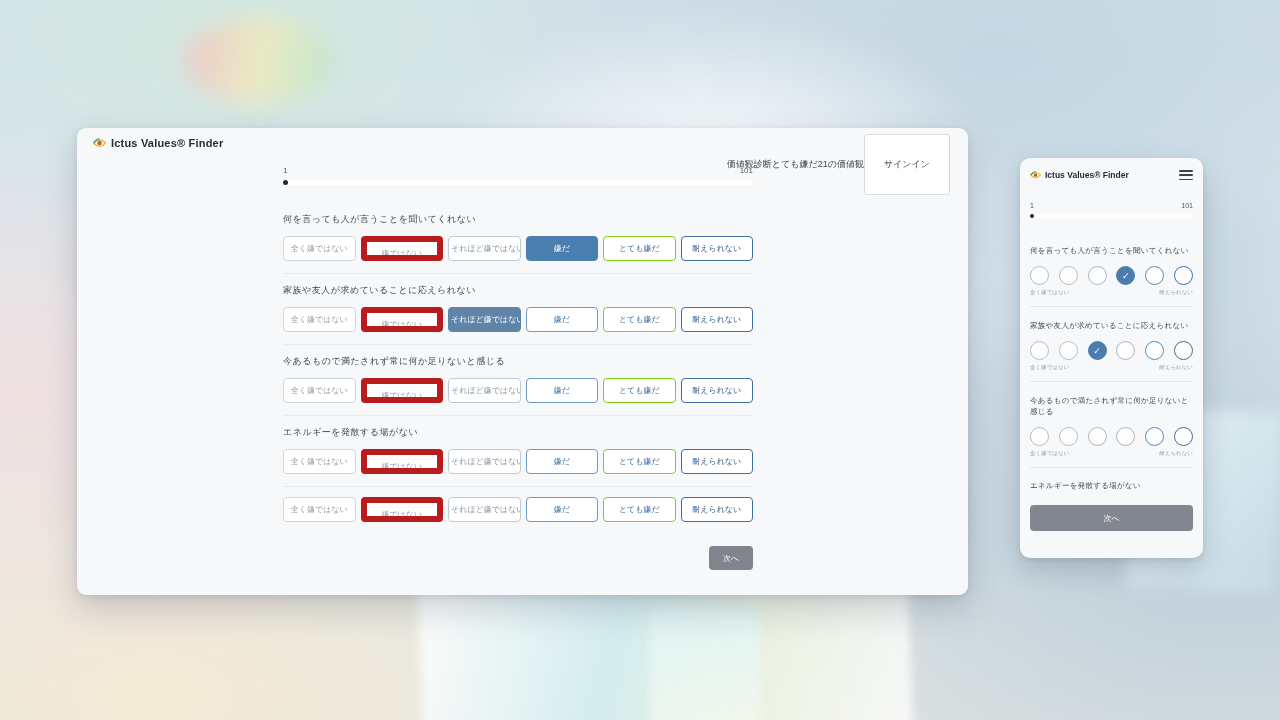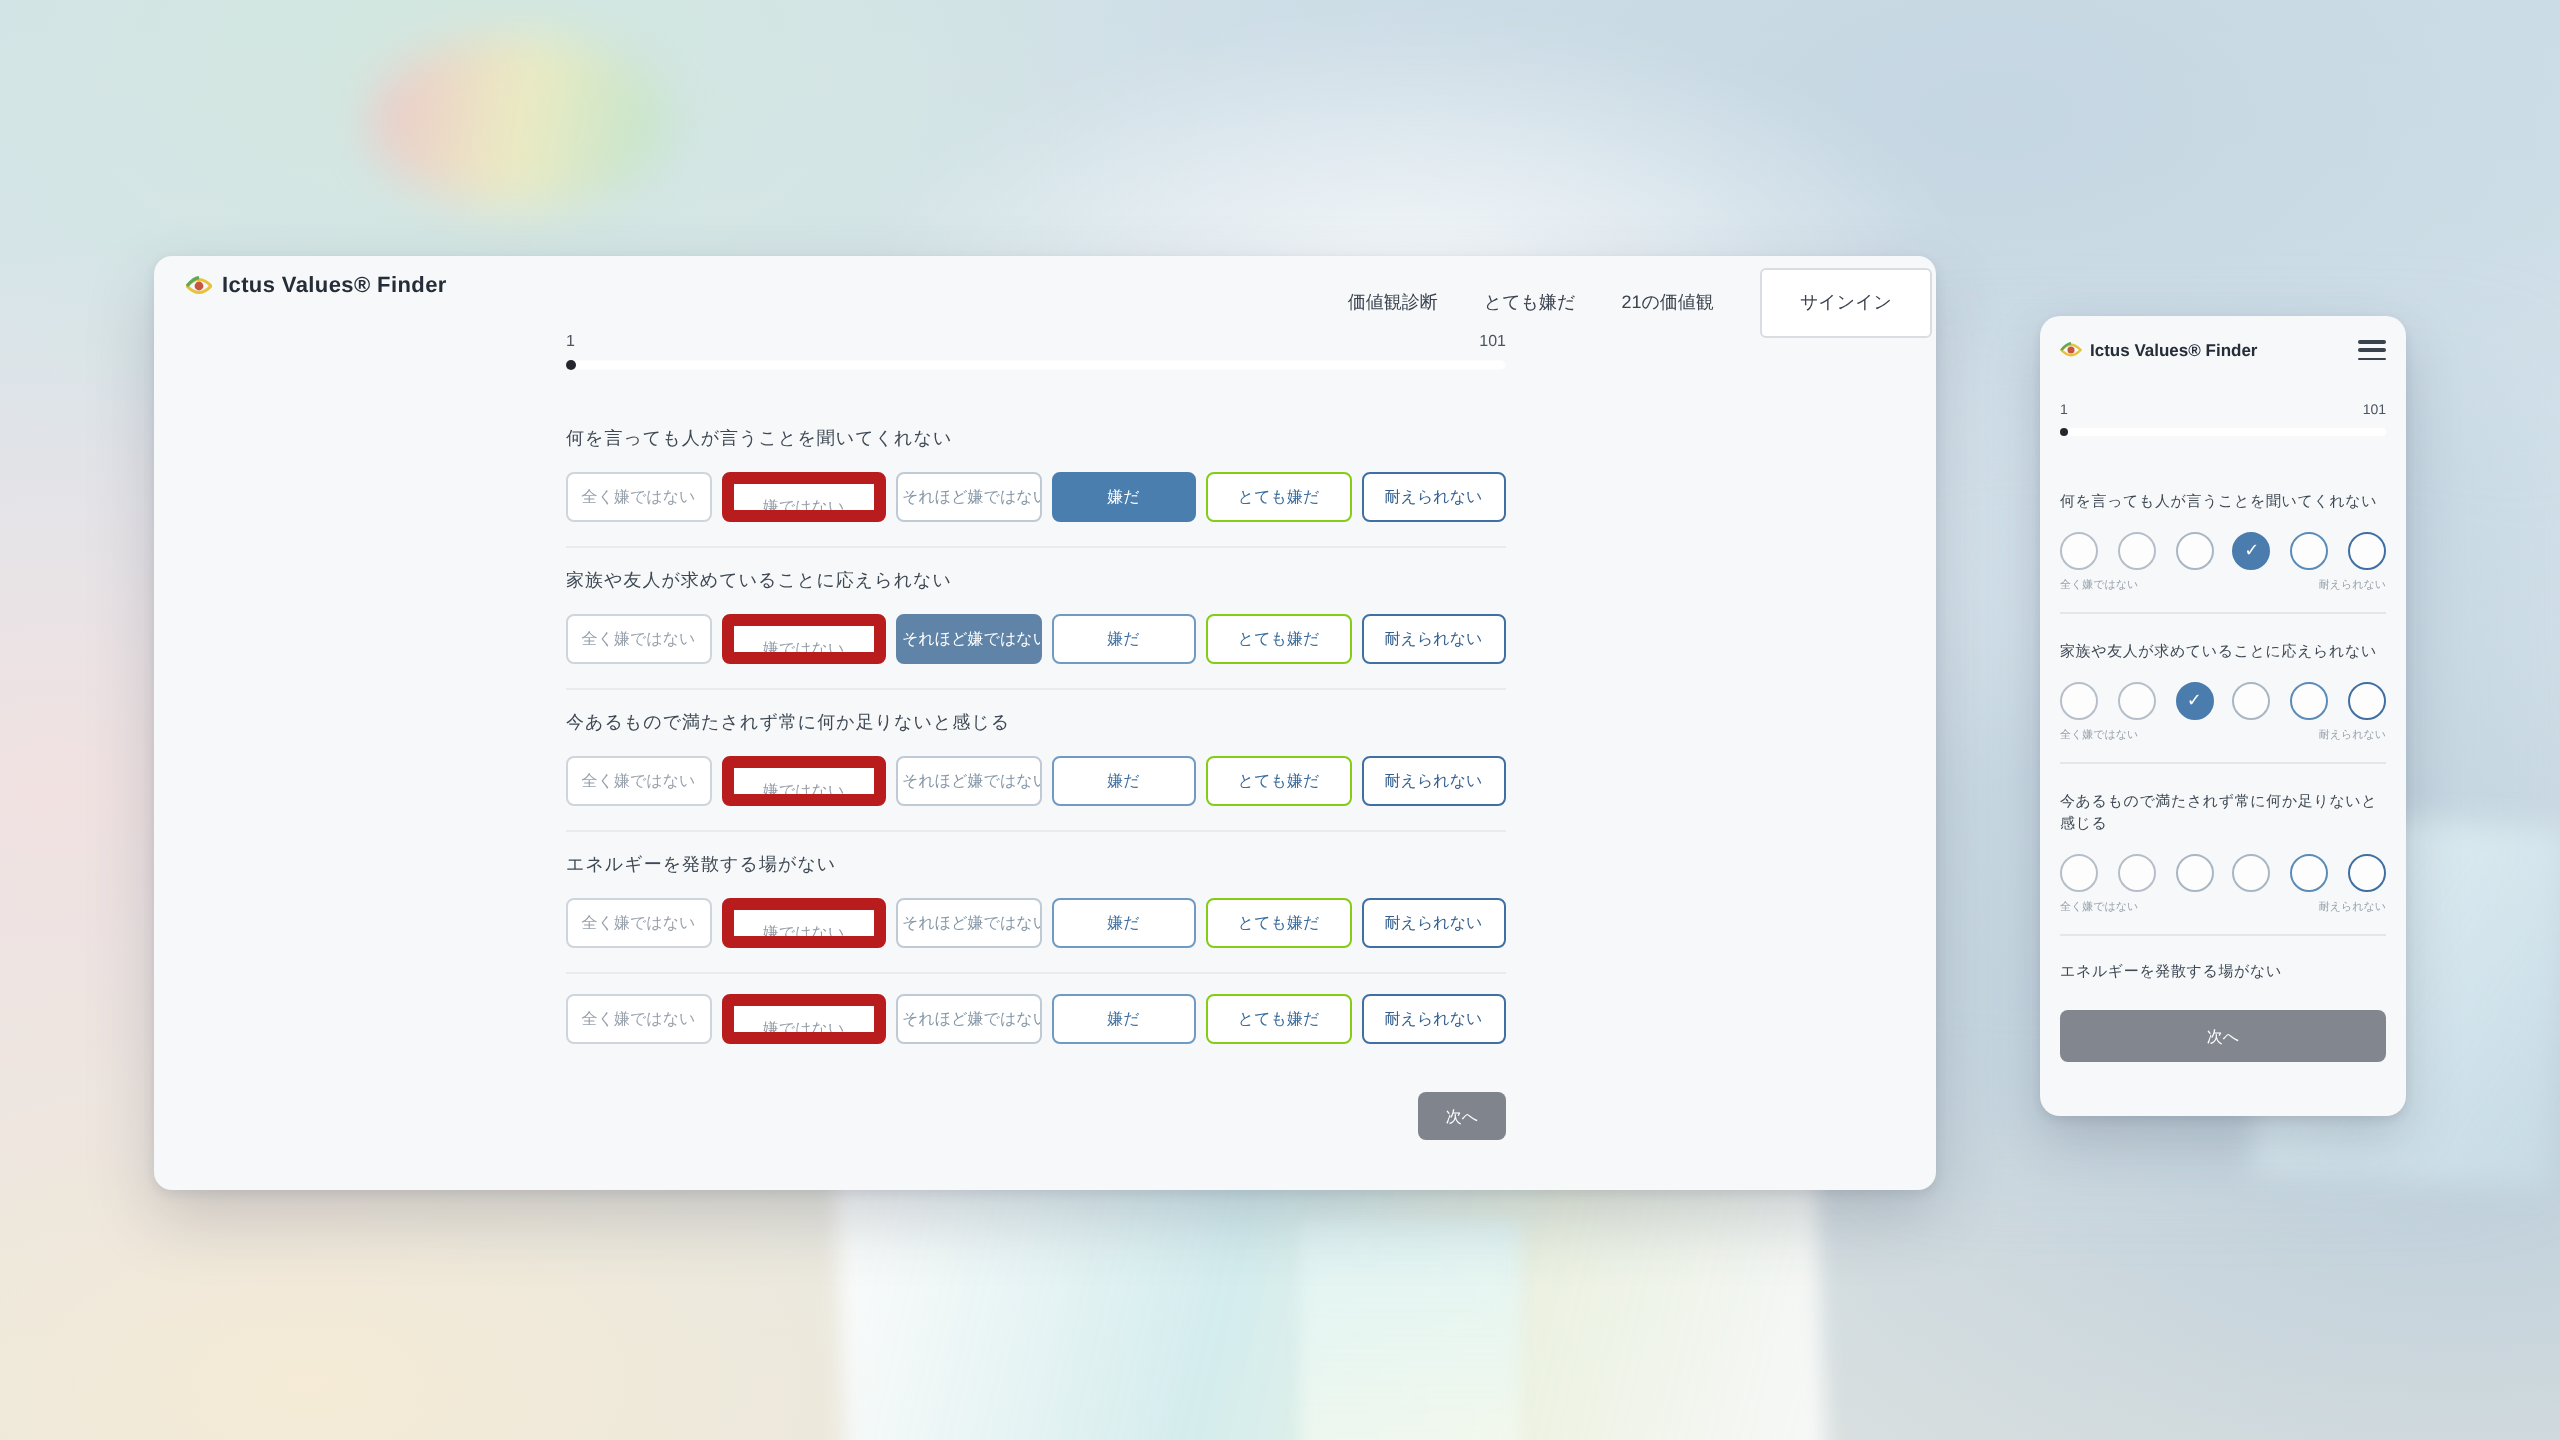--- a/index.html
+++ b/index.html
@@ -23,23 +23,23 @@
   .glass-main{left:420px;top:552px;width:490px;height:190px;background:linear-gradient(105deg,rgba(255,255,255,.9),rgba(206,238,242,.75) 40%,rgba(242,248,226,.7) 70%,rgba(255,255,255,.8));filter:blur(5px);transform:rotate(-2deg);}
   .glass-stem{left:650px;top:610px;width:110px;height:120px;background:linear-gradient(180deg,rgba(225,245,245,.85),rgba(245,250,240,.7));filter:blur(4px);}
 
   
   .win{position:absolute;left:77px;top:128px;width:891px;height:467px;background:#f7f8f9;border-radius:9px;
     box-shadow:0 14px 34px rgba(55,65,85,.22), 0 2px 6px rgba(55,65,85,.12);}
   .win-header{position:absolute;left:0;top:0;right:0;height:26px;}
   .brand{position:absolute;left:16px;top:9px;display:flex;align-items:center;gap:5px;}
   .brand-name{font-size:11px;font-weight:bold;color:#252d38;letter-spacing:.2px;}
   .logo-svg{display:block;}
-  .nav{position:absolute;right:2px;top:6px;display:flex;align-items:center;gap:23px;}
+  .nav{position:absolute;right:18px;top:6px;display:flex;align-items:center;}
   .nav-link{font-size:9px;color:#3a434f;cursor:pointer;white-space:nowrap;}
-  .signin{font-size:9px;color:#3a434f;background:#fff;border:1px solid #d9dde1;border-radius:3px;padding:10px 19px;cursor:pointer;white-space:nowrap;}
+  .signin{font-size:9px;color:#3a434f;background:#fff;border:1px solid #d9dde1;border-radius:3px;padding:23px 19px;cursor:pointer;white-space:nowrap;}
 
   .content{position:absolute;left:206px;top:38px;width:470px;}
   .p-labels{display:flex;justify-content:space-between;font-size:8px;color:#4c545e;height:10px;}
   .track{margin-top:4px;height:5px;background:#ffffff;border-radius:3px;position:relative;box-shadow:inset 0 0 1px rgba(0,0,0,.05);}
   .track .dot{position:absolute;left:0px;top:0px;width:5px;height:5px;border-radius:50%;background:#24282e;}
 
   .dq{padding-bottom:12px;border-bottom:1px solid #e9ecef;margin-bottom:10px;}
   .dq:first-of-type{margin-top:28px;}
   .dq.last{border-bottom:none;}
   .dq-text{font-size:9px;color:#3e4955;letter-spacing:.5px;}

